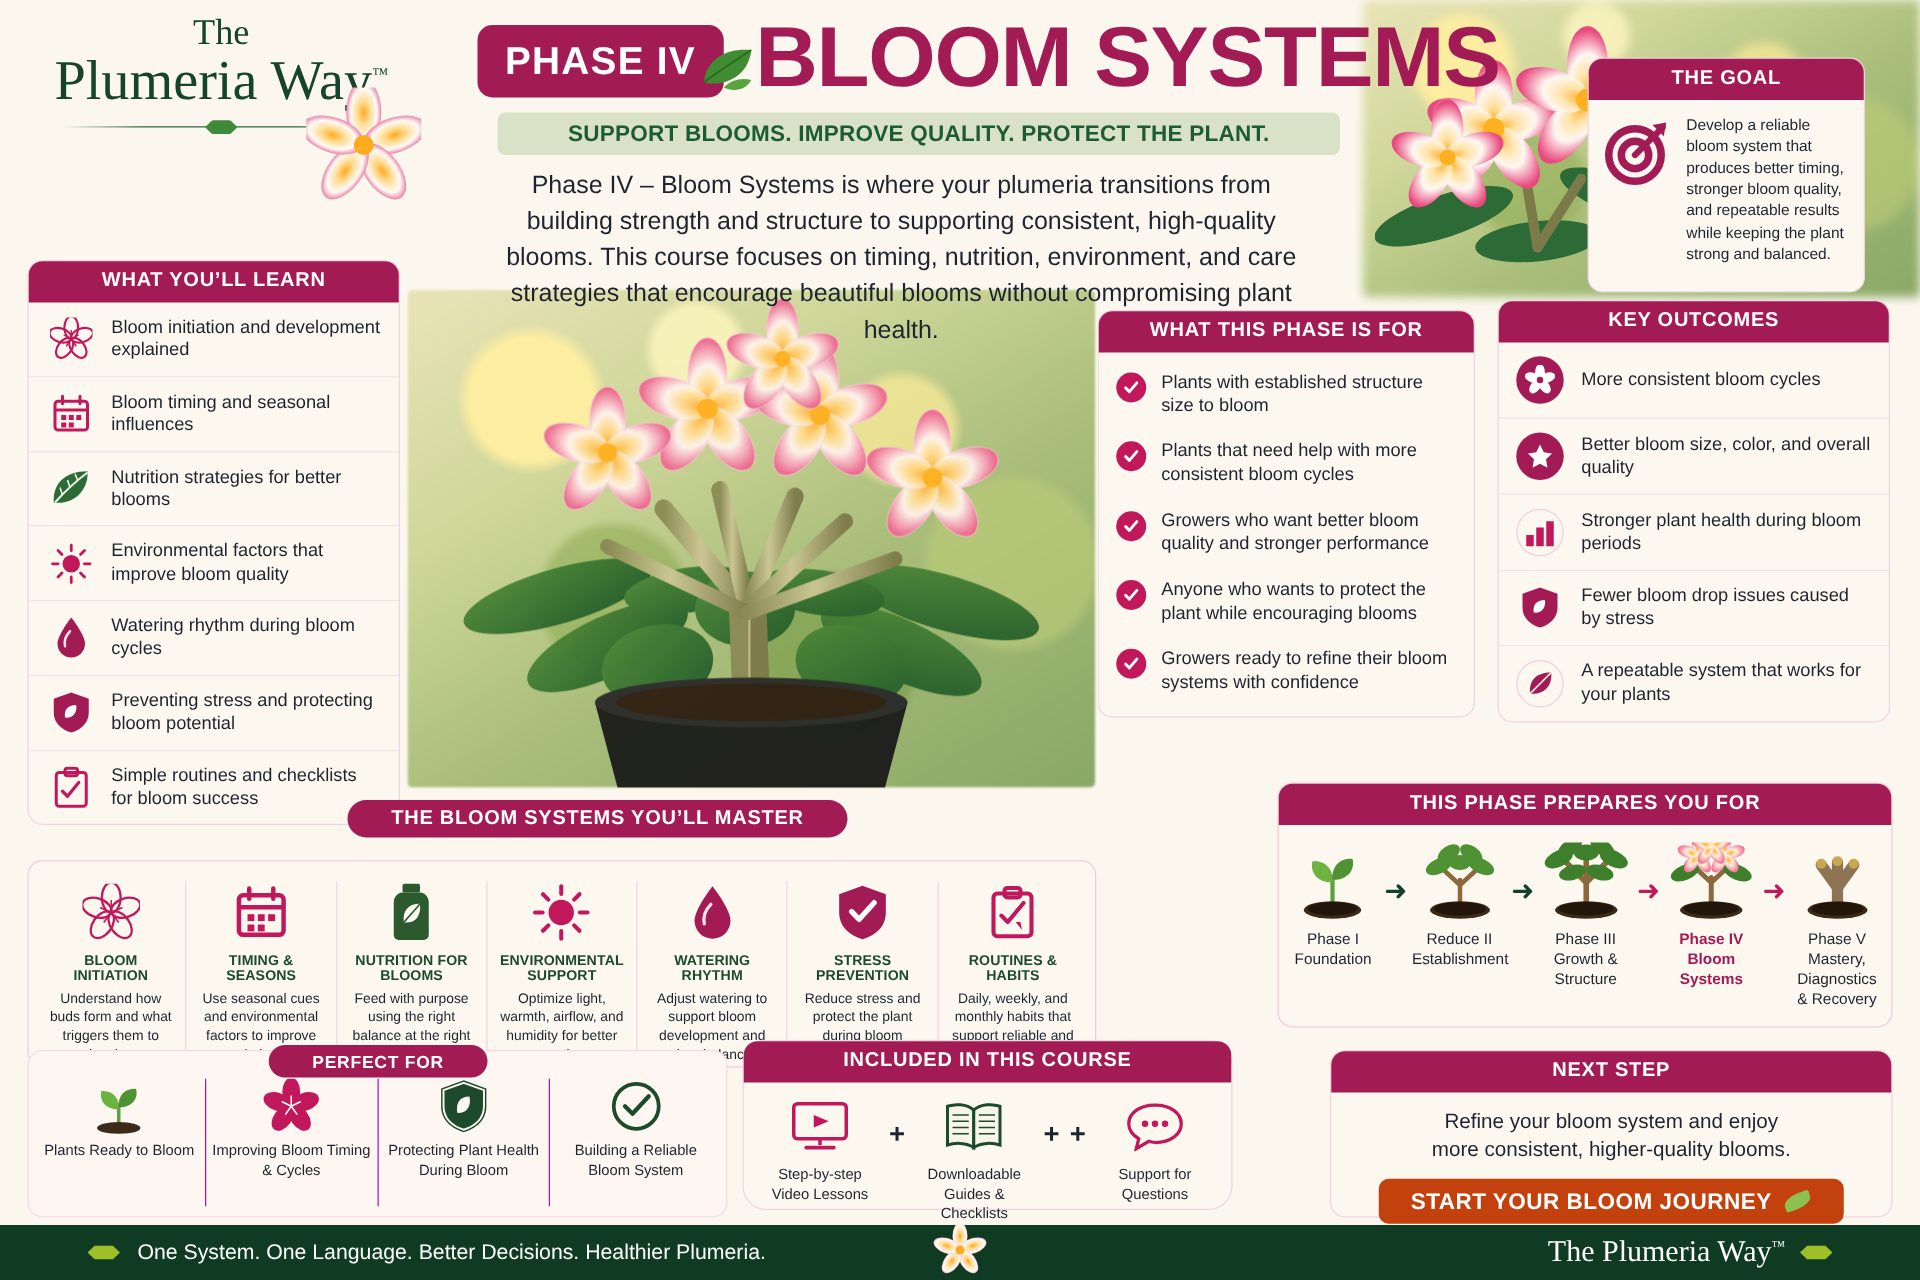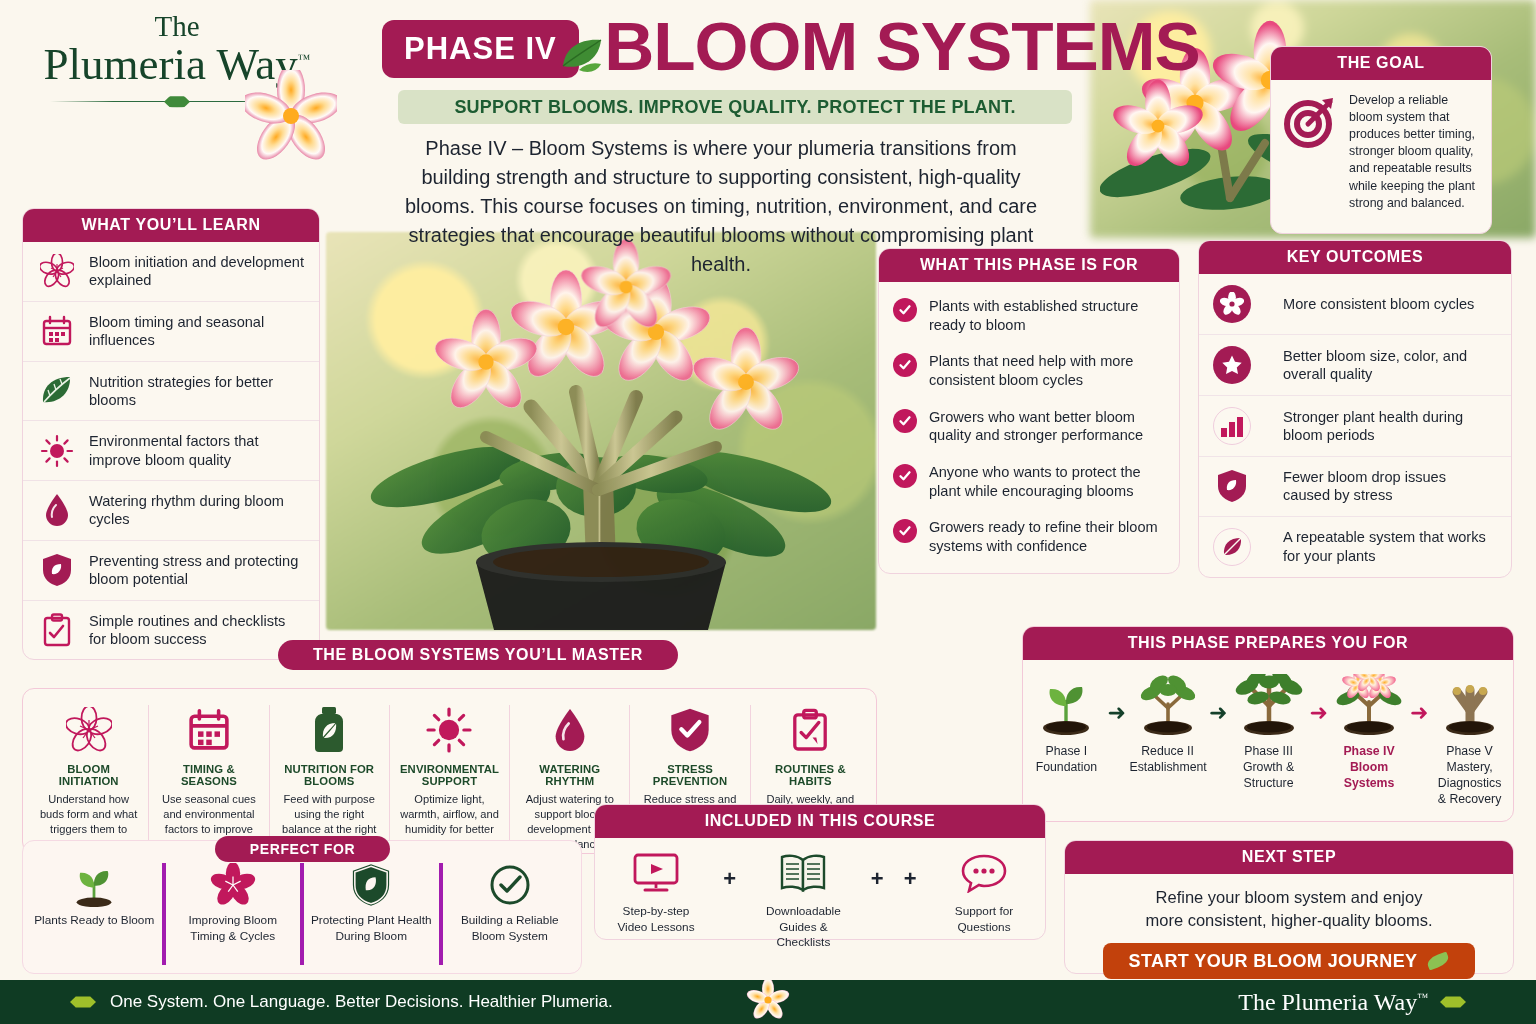--- a/index.html
+++ b/index.html
@@ -90,21 +90,21 @@
   .ico { width:36px; min-width:36px; height:36px; display:flex; align-items:center; justify-content:center; }
 
   
   #forwho { left:878px; top:248px; width:302px; }
   #forwho .row { display:flex; gap:12px; padding:9px 12px 9px 14px; align-items:flex-start; }
   #forwho .txt { font-size:14.6px; line-height:1.28; }
   .chk { width:24px;min-width:24px;height:24px;border-radius:50%;background:#c1185c;display:flex;align-items:center;justify-content:center;margin-top:1px;}
 
   
   #outcomes { left:1198px; top:240px; width:314px; }
-  #outcomes .row { display:flex; gap:32px; align-items:center; padding:11px 14px; border-bottom:1px solid #f1e4e8; }
+  #outcomes .row { display:flex; gap:14px; align-items:center; padding:11px 14px; border-bottom:1px solid #f1e4e8; }
   #outcomes .row:last-child{ border-bottom:none; }
   #outcomes .txt { font-size:14.6px; line-height:1.26; }
   .badge { width:38px;min-width:38px;height:38px;border-radius:50%;background:#a31b54;display:flex;align-items:center;justify-content:center;}
   .badge.ghost { background:transparent; border:1.5px solid #f0cede; }
 
   
   #master { left:22px; top:688px; width:855px; height:166px; border-color:#f3c9d8; }
   #master-hd { left:278px; top:640px; width:400px; height:30px; font-size:16px; }
   #master .grid { display:flex; height:100%; padding:16px 6px 8px; }
   #master .col { flex:1; text-align:center; padding:0 7px; border-right:1px solid #f2d3de; }
@@ -120,27 +120,27 @@
   #prep .ph-img { height:64px; display:flex; align-items:flex-end; justify-content:center; }
   #prep .ph-lbl { font-size:12.3px; line-height:1.3; margin-top:8px; }
   #prep .ph-lbl.active { color:#a31b54; font-weight:bold; }
   #prep .arrow { font-size:22px; color:#14402a; padding-top:28px; width:26px; text-align:center; }
   #prep .arrow.pink { color:#c1185c; }
 
   
   #perfect { left:22px; top:840px; width:560px; height:134px; background:#fdf6f1; border-color:#f5d9e3; }
   #perfect-hd { left:215px; top:836px; width:175px; height:26px; font-size:14px; }
   #perfect .grid { display:flex; height:100%; padding:22px 4px 8px; }
-  #perfect .col { flex:1; text-align:center; padding:0 5px; border-right:4px solid #a21caf; }
+  #perfect .col { flex:1; text-align:center; padding:0 5px; border-right:1px solid #a21caf; }
   #perfect .col:last-child { border-right:none; }
   #perfect .p-ico { height:44px; display:flex; align-items:center; justify-content:center; margin-bottom:6px; }
   #perfect .p-txt { font-size:11.8px; line-height:1.32; }
 
   
-  #included { left:594px; top:804px; width:452px; height:136px; }
+  #included { left:594px; top:832px; width:392px; height:136px;border-radius:19px; }
   #included .grid { display:flex; align-items:flex-start; justify-content:space-between; padding:12px 14px 0; }
   #included .col { text-align:center; width:94px; }
   #included .i-ico { height:46px; display:flex; align-items:center; justify-content:center; margin-bottom:8px; }
   #included .i-txt { font-size:11.8px; line-height:1.32; }
   #included .plus { font-size:22px; font-weight:bold; color:#1d2430; padding-top:16px; }
 
   
   #next { left:1064px; top:840px; width:450px; height:134px; }
   #next .body { text-align:center; padding:12px 10px 0; }
   #next .l1 { font-size:16.5px; line-height:1.4; }
@@ -482,21 +482,21 @@
 
   <div class="card" id="forwho">
     <div class="card-hd">WHAT THIS PHASE IS FOR</div>
     <div style="padding:6px 0 8px;">
       <div class="row">
         <span class="chk">
             <svg width="14" height="14" viewBox="0 0 14 14">
               <path d="M2.5 7.3 l3 3 l6 -7" stroke="#fff" stroke-width="2.3" fill="none" stroke-linecap="round" stroke-linejoin="round"></path>
             </svg>
           </span>
-        <span class="txt">Plants with established structure ready to bloom</span>
+        <span class="txt">Plants with established structure size to bloom</span>
       </div>
       <div class="row">
         <span class="chk">
             <svg width="14" height="14" viewBox="0 0 14 14">
               <path d="M2.5 7.3 l3 3 l6 -7" stroke="#fff" stroke-width="2.3" fill="none" stroke-linecap="round" stroke-linejoin="round"></path>
             </svg>
           </span>
         <span class="txt">Plants that need help with more consistent bloom cycles</span>
       </div>
       <div class="row">

